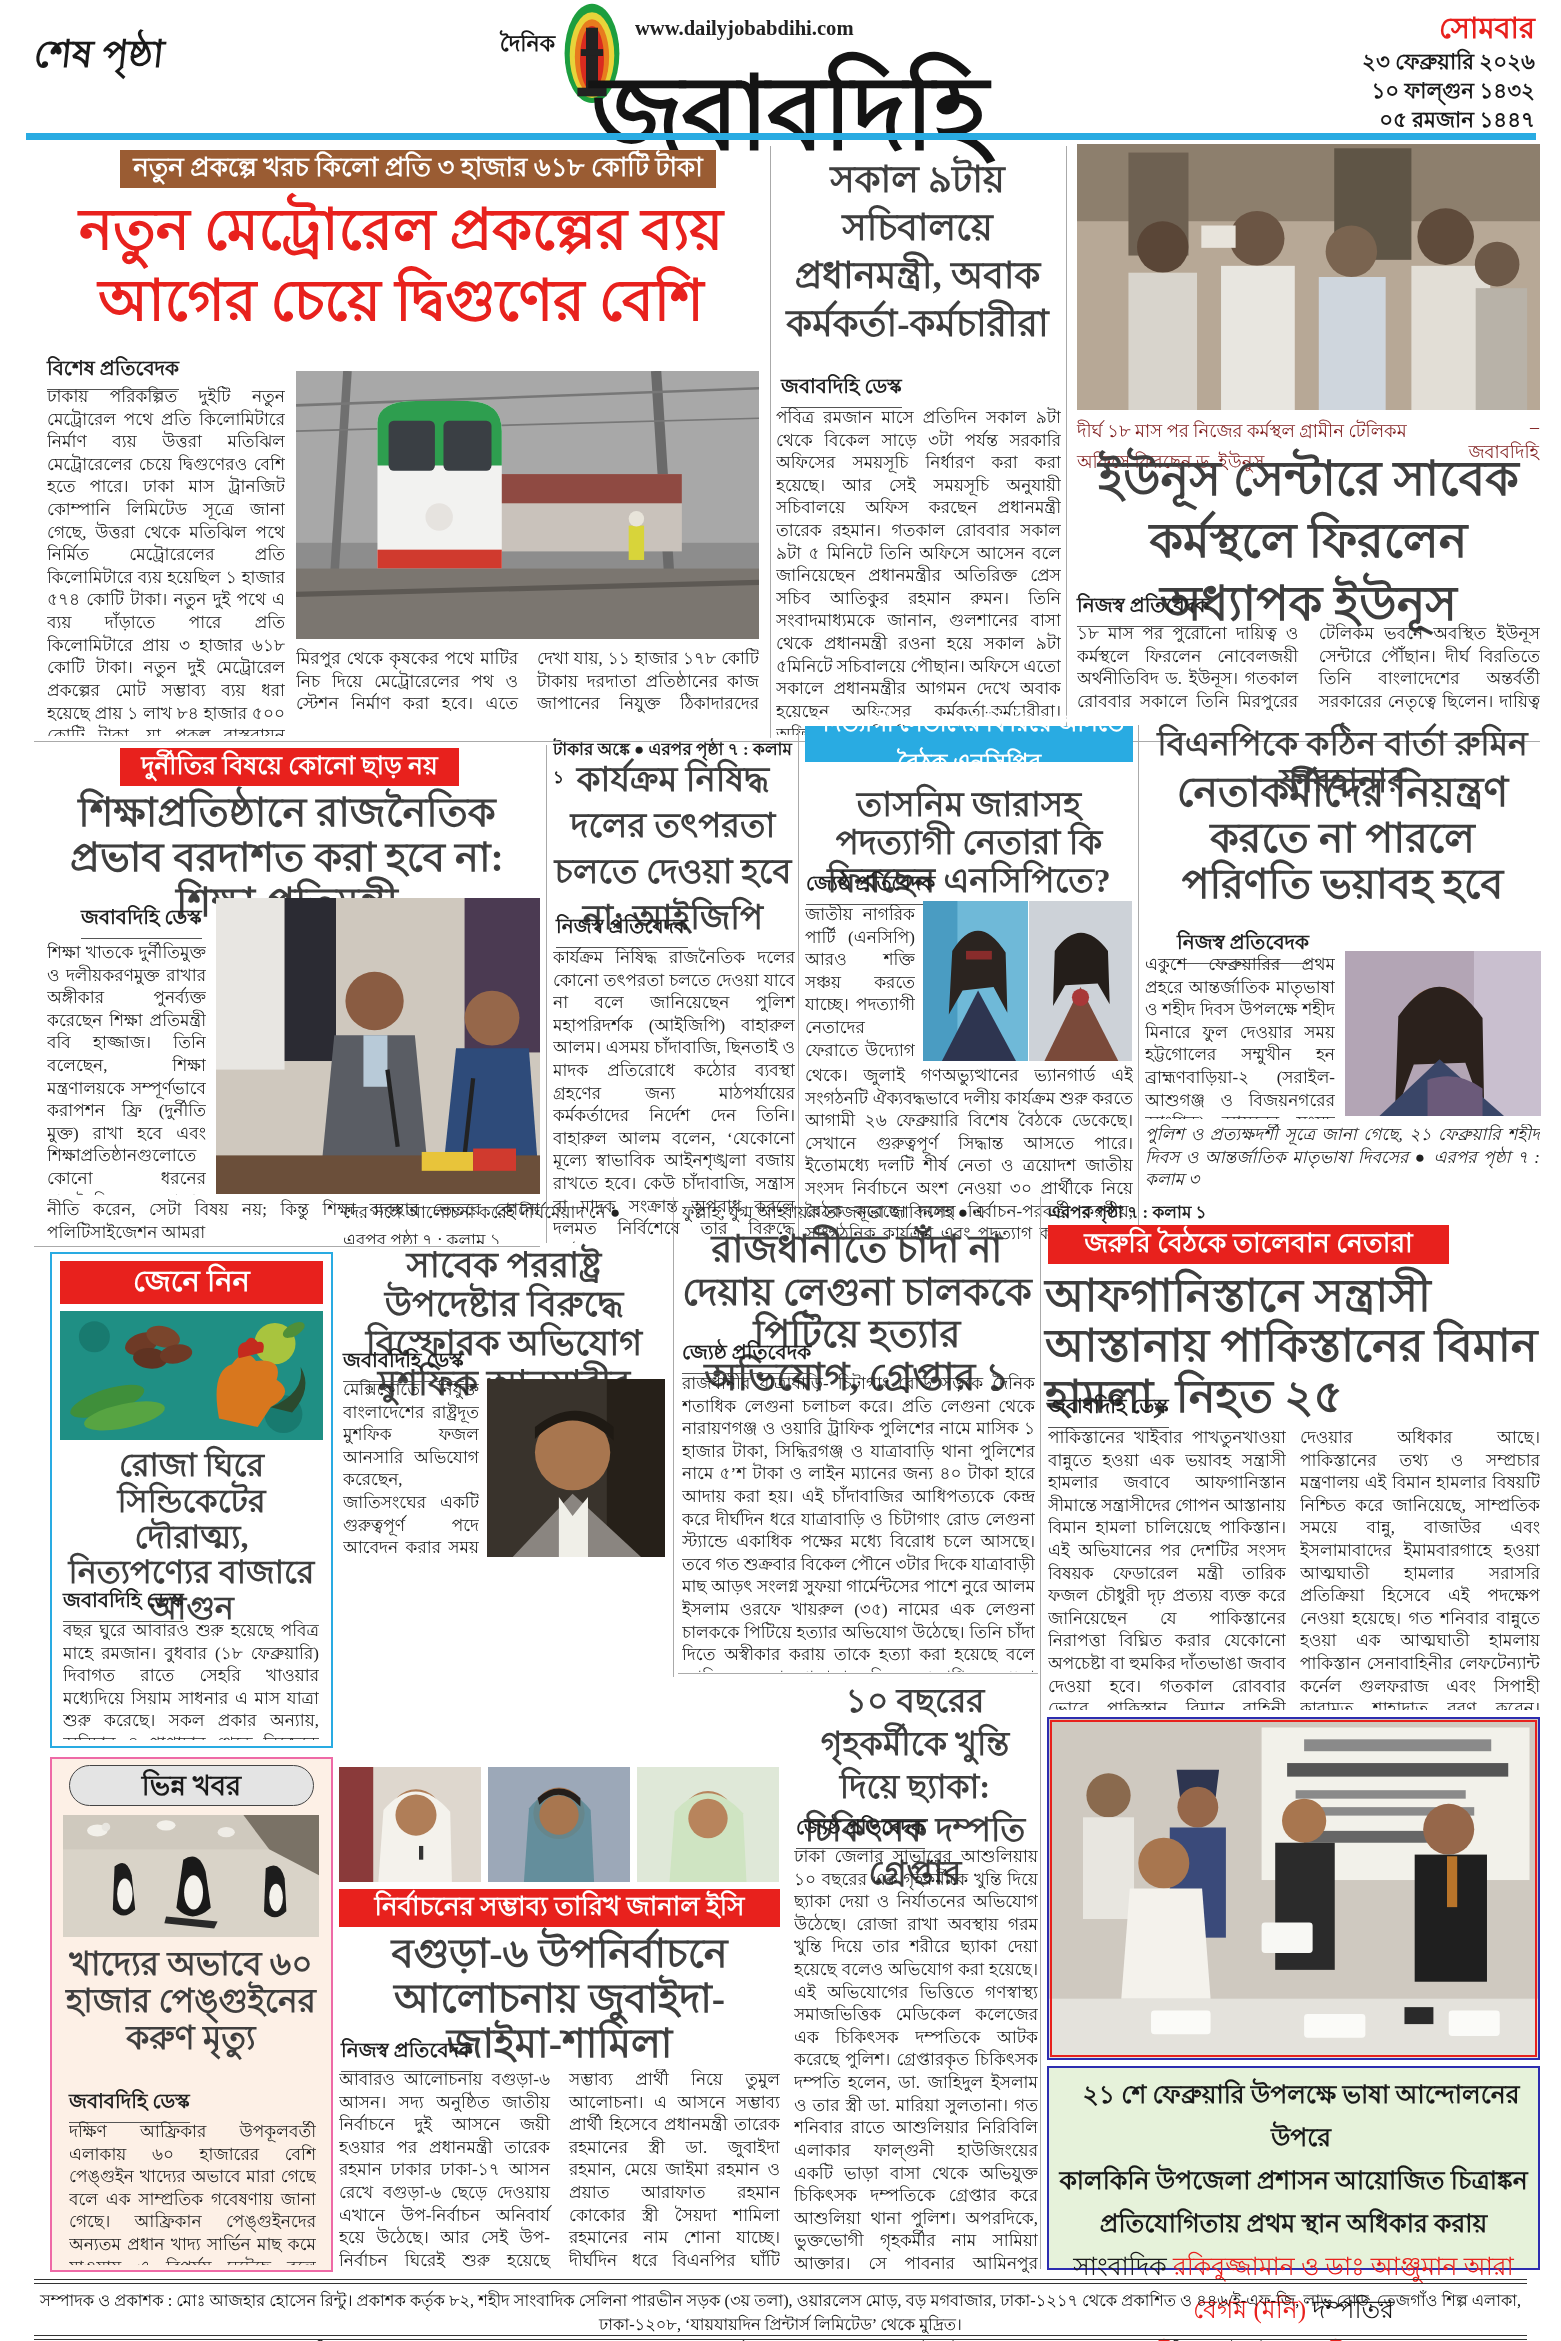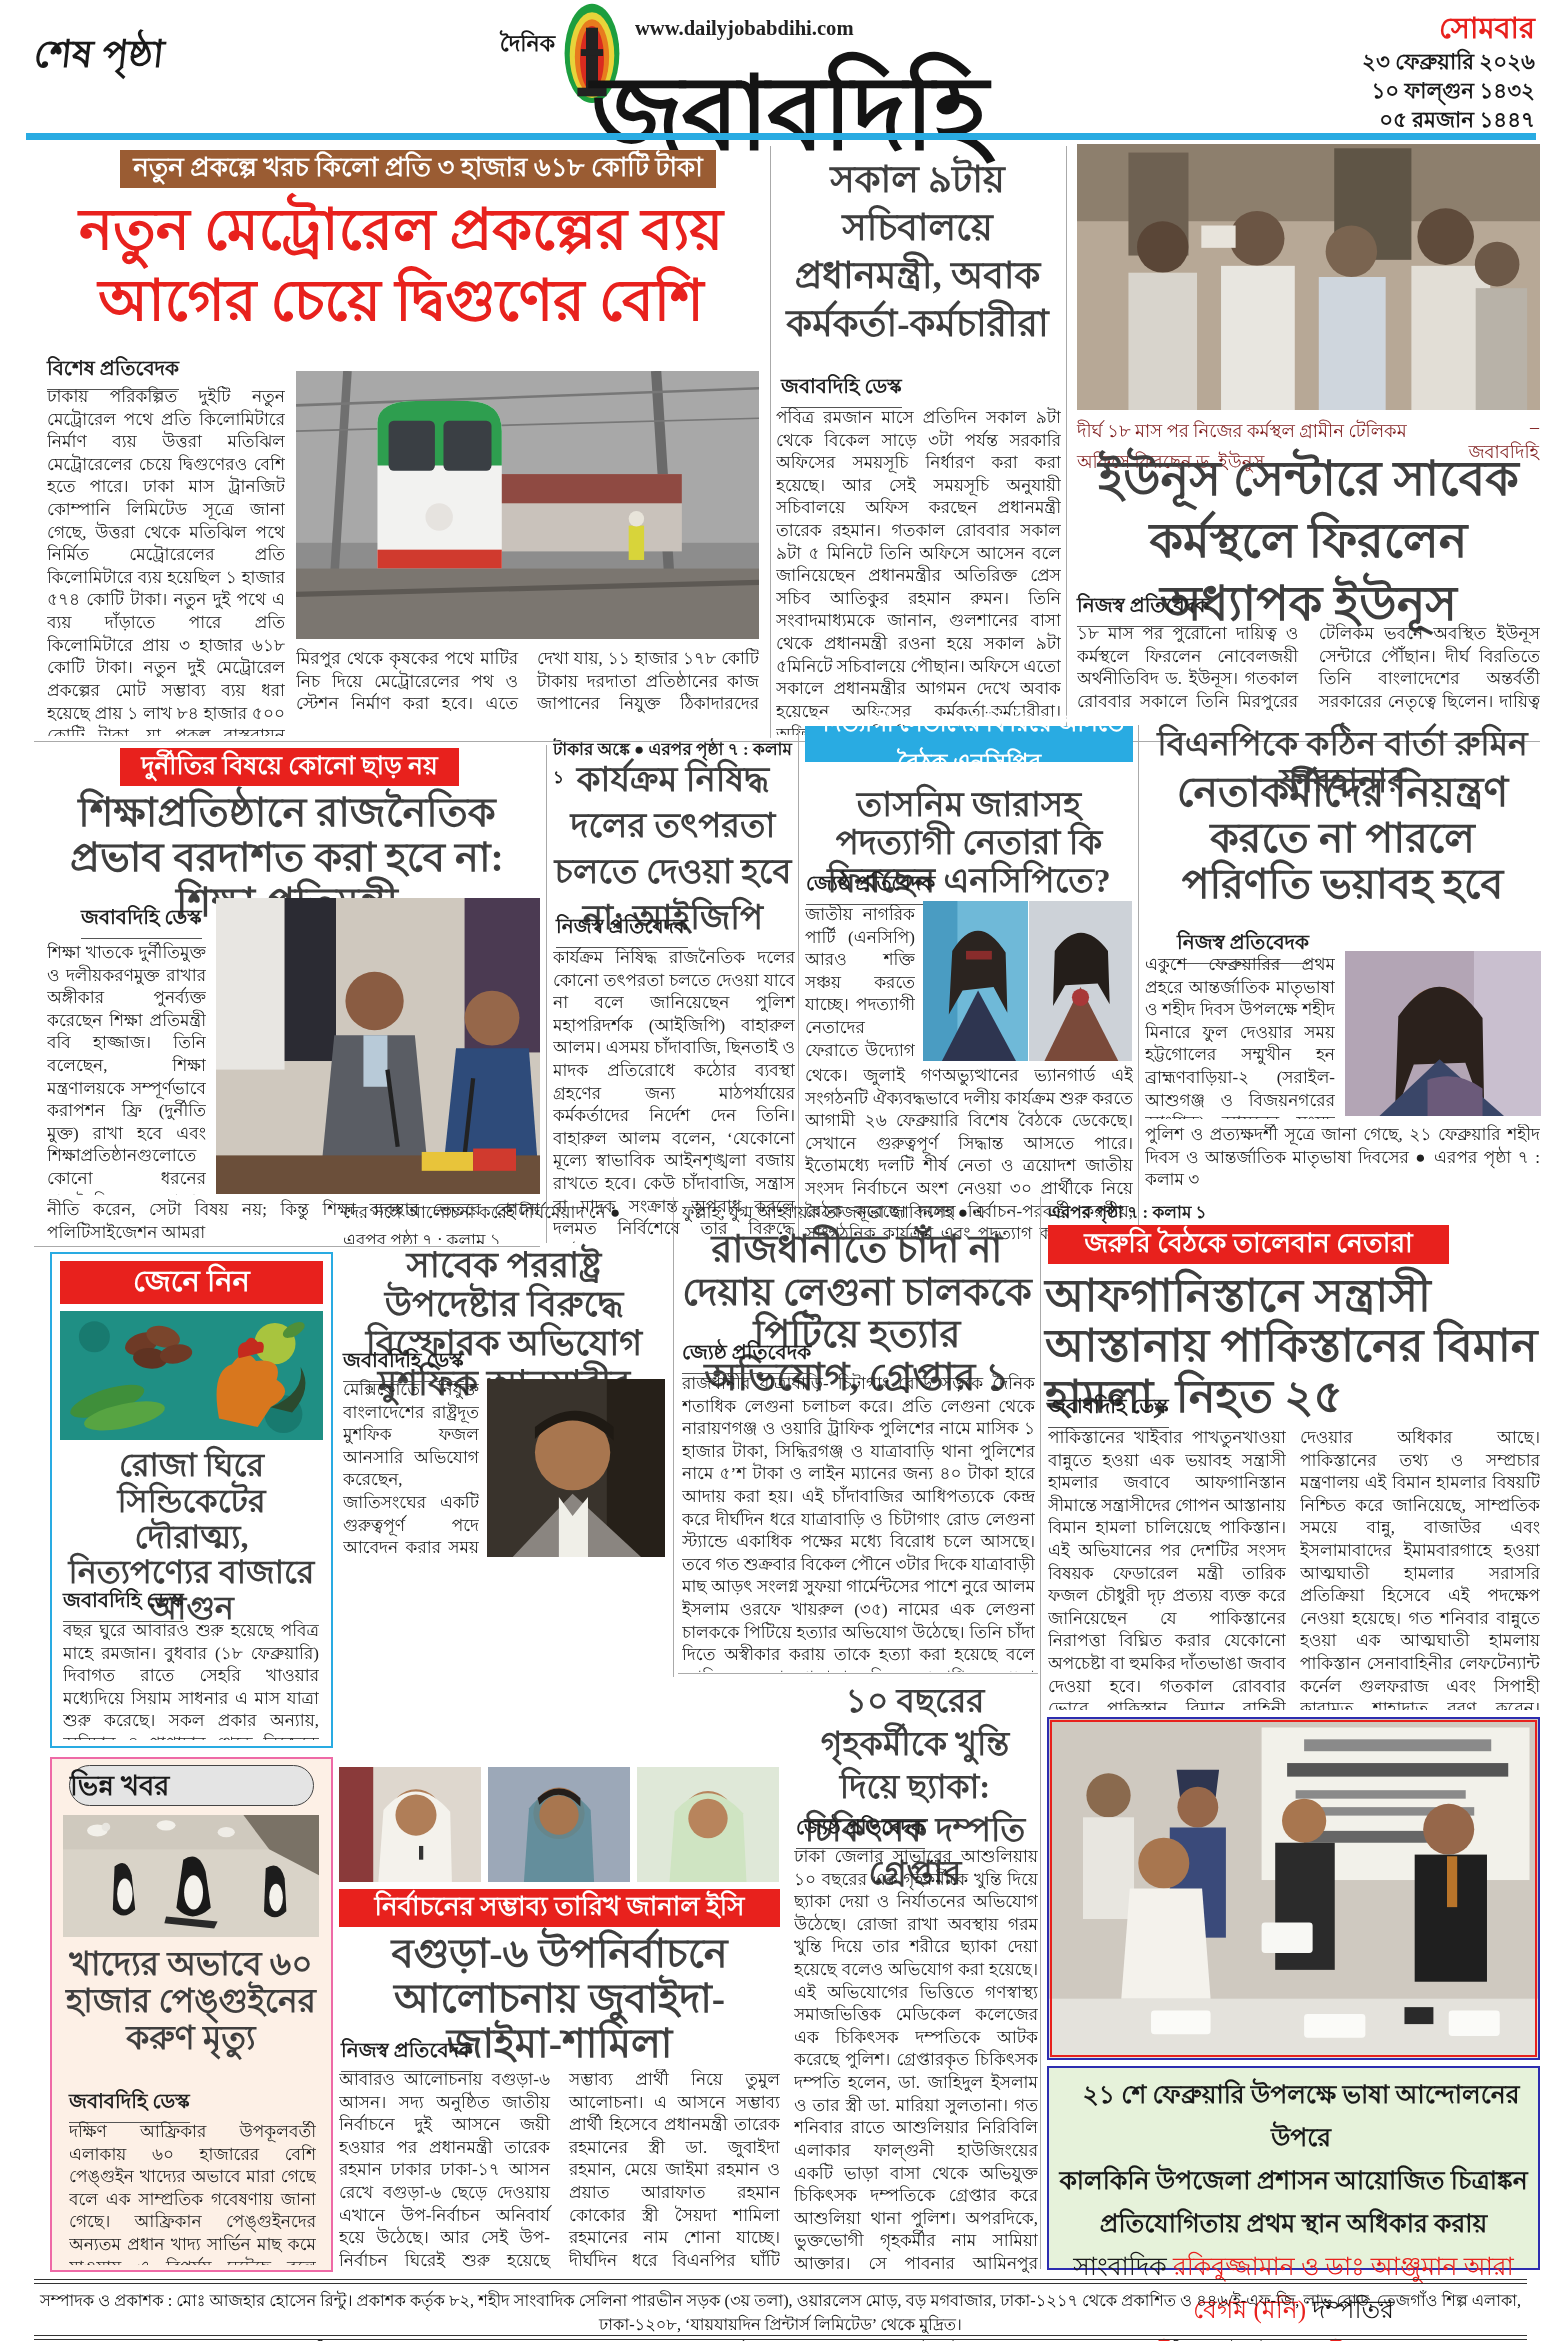--- a/index.html
+++ b/index.html
@@ -214,21 +214,21 @@
       <rect width="228" height="192" fill="#b3a5b5"></rect>
       <rect x="150" y="0" width="78" height="192" fill="#c9bfcf"></rect>
       <circle cx="110" cy="84" r="42" fill="#b07a56"></circle>
       <path d="M62 76 Q110 6 160 78 L162 192 L140 130 L80 132 L58 192 Z" fill="#2b211c"></path>
       <path d="M40 192 L110 126 L185 192 Z" fill="#3a4668"></path>
       <path d="M96 150 Q130 138 160 160 L160 192 L96 192 Z" fill="#6b5a7a"></path>
     </svg>
   </div>
 
   <div class="abs body-text" style="left:1145px;top:954px;width:190px;height:165px;">একুশে ফেব্রুয়ারির প্রথম প্রহরে আন্তর্জাতিক মাতৃভাষা ও শহীদ দিবস উপলক্ষে শহীদ মিনারে ফুল দেওয়ার সময় হট্টগোলের সম্মুখীন হন ব্রাহ্মণবাড়িয়া-২ (সরাইল-আশুগঞ্জ ও বিজয়নগরের আংশিক) আসনের সংসদ সদস্য ব্যারিস্টার রুমিন ফারহানা। পরে বিষয়টি নিয়ে মুখ খুলেছেন তিনি। একই সঙ্গে বিএনপির উদ্দেশে কঠিন বার্তা দিয়েছেন তিনি। গত শুক্রবার দিবাগত রাত ১২টার দিকে সরাইল উপজেলার কেন্দ্রীয় শহীদ মিনার প্রাঙ্গণে হট্টগোলের এ ঘটনা ঘটে। এ ঘটনায় উত্তেজনা ছড়িয়ে পড়লে কর্মী-সমর্থকদের প্রহরায় শহীদ মিনার এলাকা ত্যাগ করেন রুমিন ফারহানা। পরে রীতিমতো হামলার আশঙ্কা। আমাকে একপাশে রেখে ফুল দেওয়া হয়। ‘রুমিন ফারহানা বলেন, ‘বিএনপির মতো বড় দলের উচিত আগে নেতাকর্মীদের নিয়ন্ত্রণে রাখা। ১৯ বছরের পর আবার ক্ষমতায় এসেছে দল। নেতাকর্মীদের নিয়ন্ত্রণ করতে না পারলে এর পরিণতি ভয়াবহ হবে।’ পুলিশ ও প্রত্যক্ষদর্শী সূত্রে জানা গেছে, ২১ ফেব্রুয়ারি শহীদ দিবস ও আন্তর্জাতিক মাতৃভাষা দিবসের ● এরপর পৃষ্ঠা ৭ : কলাম ৩</div>
-  <div class="abs body-text" style="left:1145px;top:1124px;width:395px;height:118px;">পুলিশ ও প্রত্যক্ষদর্শী সূত্রে জানা গেছে, ২১ ফেব্রুয়ারি শহীদ দিবস ও আন্তর্জাতিক মাতৃভাষা দিবসের ● এরপর পৃষ্ঠা ৭ : কলাম ৩</div>
+  <div class="abs body-text" style="left:1145px;top:1124px;width:395px;height:118px;font-style:italic;">পুলিশ ও প্রত্যক্ষদর্শী সূত্রে জানা গেছে, ২১ ফেব্রুয়ারি শহীদ দিবস ও আন্তর্জাতিক মাতৃভাষা দিবসের ● এরপর পৃষ্ঠা ৭ : কলাম ৩</div>
 
   <div class="hline" style="left:34px;top:1246px;width:506px;"></div>
 
   <div class="abs boxed" style="left:50px;top:1252px;width:283px;height:496px;border:2.6px solid #29abe2;background:#fff;"></div>
   <div class="abs kicker boxed" style="left:60px;top:1261px;width:263px;height:43px;background:#e8211d;font-size:29px;">জেনে নিন</div>
 
   <div class="abs photo" style="left:60px;top:1311px;width:263px;height:129px;">
     <svg viewBox="0 0 306 150" preserveAspectRatio="none">
       <rect width="306" height="150" fill="#1f8f84"></rect>
       <circle cx="40" cy="30" r="18" fill="#157066" opacity="0.7"></circle>
@@ -290,21 +290,21 @@
   <div class="abs kicker boxed" style="left:1048px;top:1225px;width:401px;height:39px;background:#e8211d;font-size:26.6px;">জরুরি বৈঠকে তালেবান নেতারা</div>
 
   <div class="abs headline" style="left:1045px;top:1271px;width:496px;font-size:45px;text-align:left;">আফগানিস্তানে সন্ত্রাসী আস্তানায় পাকিস্তানের বিমান হামলা, নিহত ২৫</div>
 
   <div class="abs byline" style="left:1048px;top:1391px;"><span>জবাবদিহি ডেস্ক</span></div>
 
   <div class="abs body-text" style="left:1048px;top:1427px;width:238px;height:283px;">পাকিস্তানের খাইবার পাখতুনখাওয়া বান্নুতে হওয়া এক ভয়াবহ সন্ত্রাসী হামলার জবাবে আফগানিস্তান সীমান্তে সন্ত্রাসীদের গোপন আস্তানায় বিমান হামলা চালিয়েছে পাকিস্তান। এই অভিযানের পর দেশটির সংসদ বিষয়ক ফেডারেল মন্ত্রী তারিক ফজল চৌধুরী দৃঢ় প্রত্যয় ব্যক্ত করে জানিয়েছেন যে পাকিস্তানের নিরাপত্তা বিঘ্নিত করার যেকোনো অপচেষ্টা বা হুমকির দাঁতভাঙা জবাব দেওয়া হবে। গতকাল রোববার ভোরে পাকিস্তান বিমান বাহিনী আফগানিস্তানের অভ্যন্তরে সন্ত্রাসীদের আস্তানায় সুনির্দিষ্ট লক্ষ্যভেদী হামলা চালায়, যাতে ফিতনা আল-খাওয়ারিজ এবং তাদের মিত্র গোষ্ঠীগুলোর প্রায় ২৫ জন নিহত হয়। গেছে। পাকিস্তানি বিমান হামলার পর আফগান সরকার এক বিবৃতিতে বলেছে, পাকিস্তান হামলা চালিয়ে আফগানিস্তানের ভৌগলিক অখণ্ডতা লঙ্ঘন করেছে এবং কাবুলের এটির জবাব</div>
   <div class="abs body-text" style="left:1300px;top:1427px;width:240px;height:283px;">দেওয়ার অধিকার আছে। পাকিস্তানের তথ্য ও সম্প্রচার মন্ত্রণালয় এই বিমান হামলার বিষয়টি নিশ্চিত করে জানিয়েছে, সাম্প্রতিক সময়ে বান্নু, বাজাউর এবং ইসলামাবাদের ইমামবারগাহে হওয়া আত্মঘাতী হামলার সরাসরি প্রতিক্রিয়া হিসেবে এই পদক্ষেপ নেওয়া হয়েছে। গত শনিবার বান্নুতে হওয়া এক আত্মঘাতী হামলায় পাকিস্তান সেনাবাহিনীর লেফটেন্যান্ট কর্নেল গুলফরাজ এবং সিপাহী কারামত শাহাদাত বরণ করেন। গোয়েন্দা তদন্তে বেরিয়ে এসেছে, এই হামলার মূল পরিকল্পনাকারী ও সহায়তাকারীরা আফগানিস্তানের মাটি ব্যবহার করে পাকিস্তান বিরোধী কর্মকাণ্ড পরিচালনা করছে এবং তারা মূলত পাকিস্তানি তালেবান ও ফিতনা আল-খাওয়ারিজ গোষ্ঠীর সাথে জড়িত। মন্ত্রী তারিক ফজল চৌধুরী সামাজিক যোগাযোগমাধ্যমে দেওয়া এক বিবৃতিতে পাকিস্তানিদের আশ্বস্ত করে বলেছেন, পাকিস্তানের প্রতিটি ইঞ্চি ভূমির নিরাপত্তা নিশ্চিত করা হবে এবং রাষ্ট্রের দিকে কেউ কুদৃষ্টি ● এরপর পৃষ্ঠা ৭ : কলাম ১</div>
 
   <div class="abs boxed" style="left:50px;top:1757px;width:283px;height:515px;border:2.6px solid #ee6aa7;background:#fdf0e6;"></div>
-  <div class="abs boxed" style="left:69px;top:1765px;width:245px;height:41px;border:1.7px solid #444;border-radius:22px;background:#e4e4e4;font-size:27.5px;font-weight:bold;line-height:39px;">ভিন্ন খবর</div>
+  <div class="abs boxed" style="left:69px;top:1765px;width:245px;height:41px;border:1.7px solid #444;border-radius:22px;background:#e4e4e4;font-size:27.5px;font-weight:bold;text-align:center;line-height:39px;">ভিন্ন খবর</div>
 
   <div class="abs photo" style="left:63px;top:1815px;width:256px;height:122px;">
     <svg viewBox="0 0 298 142" preserveAspectRatio="none">
       <rect width="298" height="142" fill="#d9d3c8"></rect>
       <rect y="0" width="298" height="40" fill="#cfc9be"></rect>
       <path d="M210 0 L298 0 L298 70 L240 40 Z" fill="#7a7266"></path>
       <ellipse cx="40" cy="18" rx="12" ry="7" fill="#f2f0ea"></ellipse>
         <circle cx="50" cy="14" r="5" fill="#e8e6e0"></circle>
       <ellipse cx="120" cy="12" rx="11" ry="6" fill="#f2f0ea"></ellipse>
       <ellipse cx="190" cy="20" rx="10" ry="6" fill="#efece6"></ellipse>

